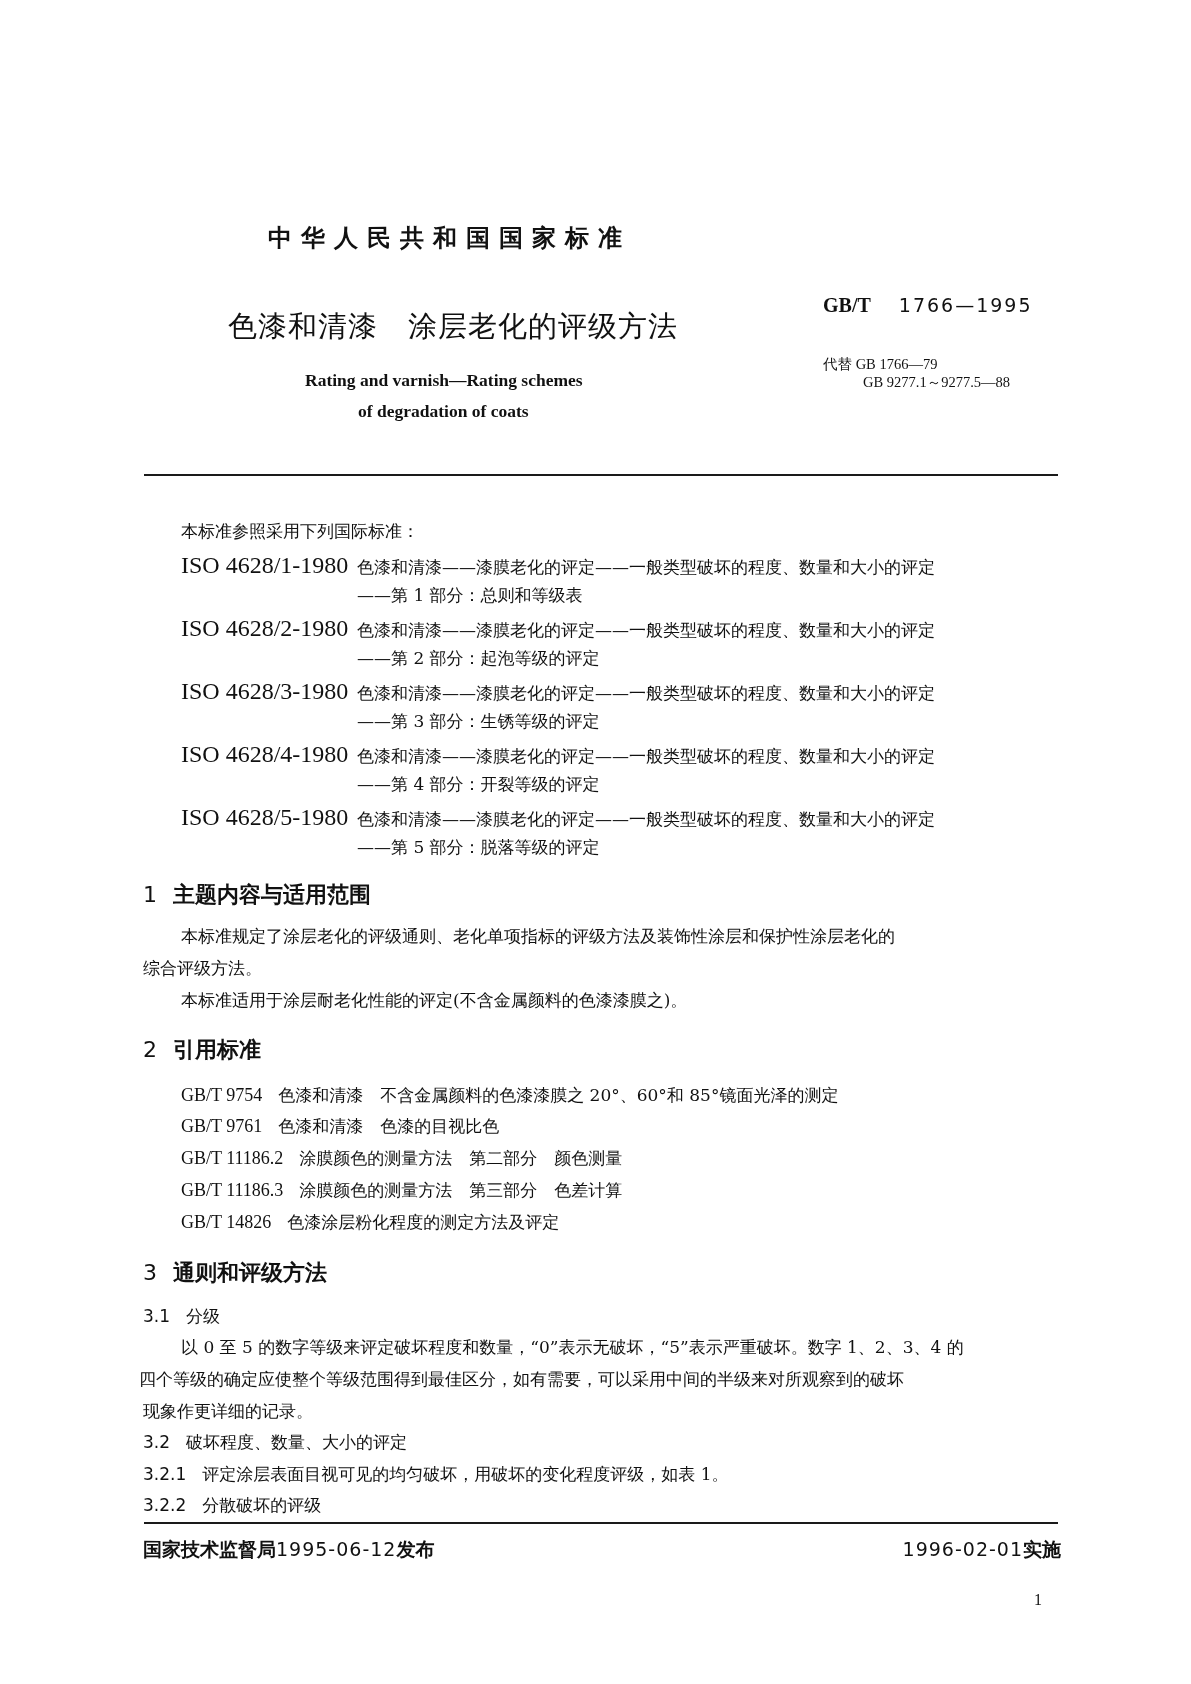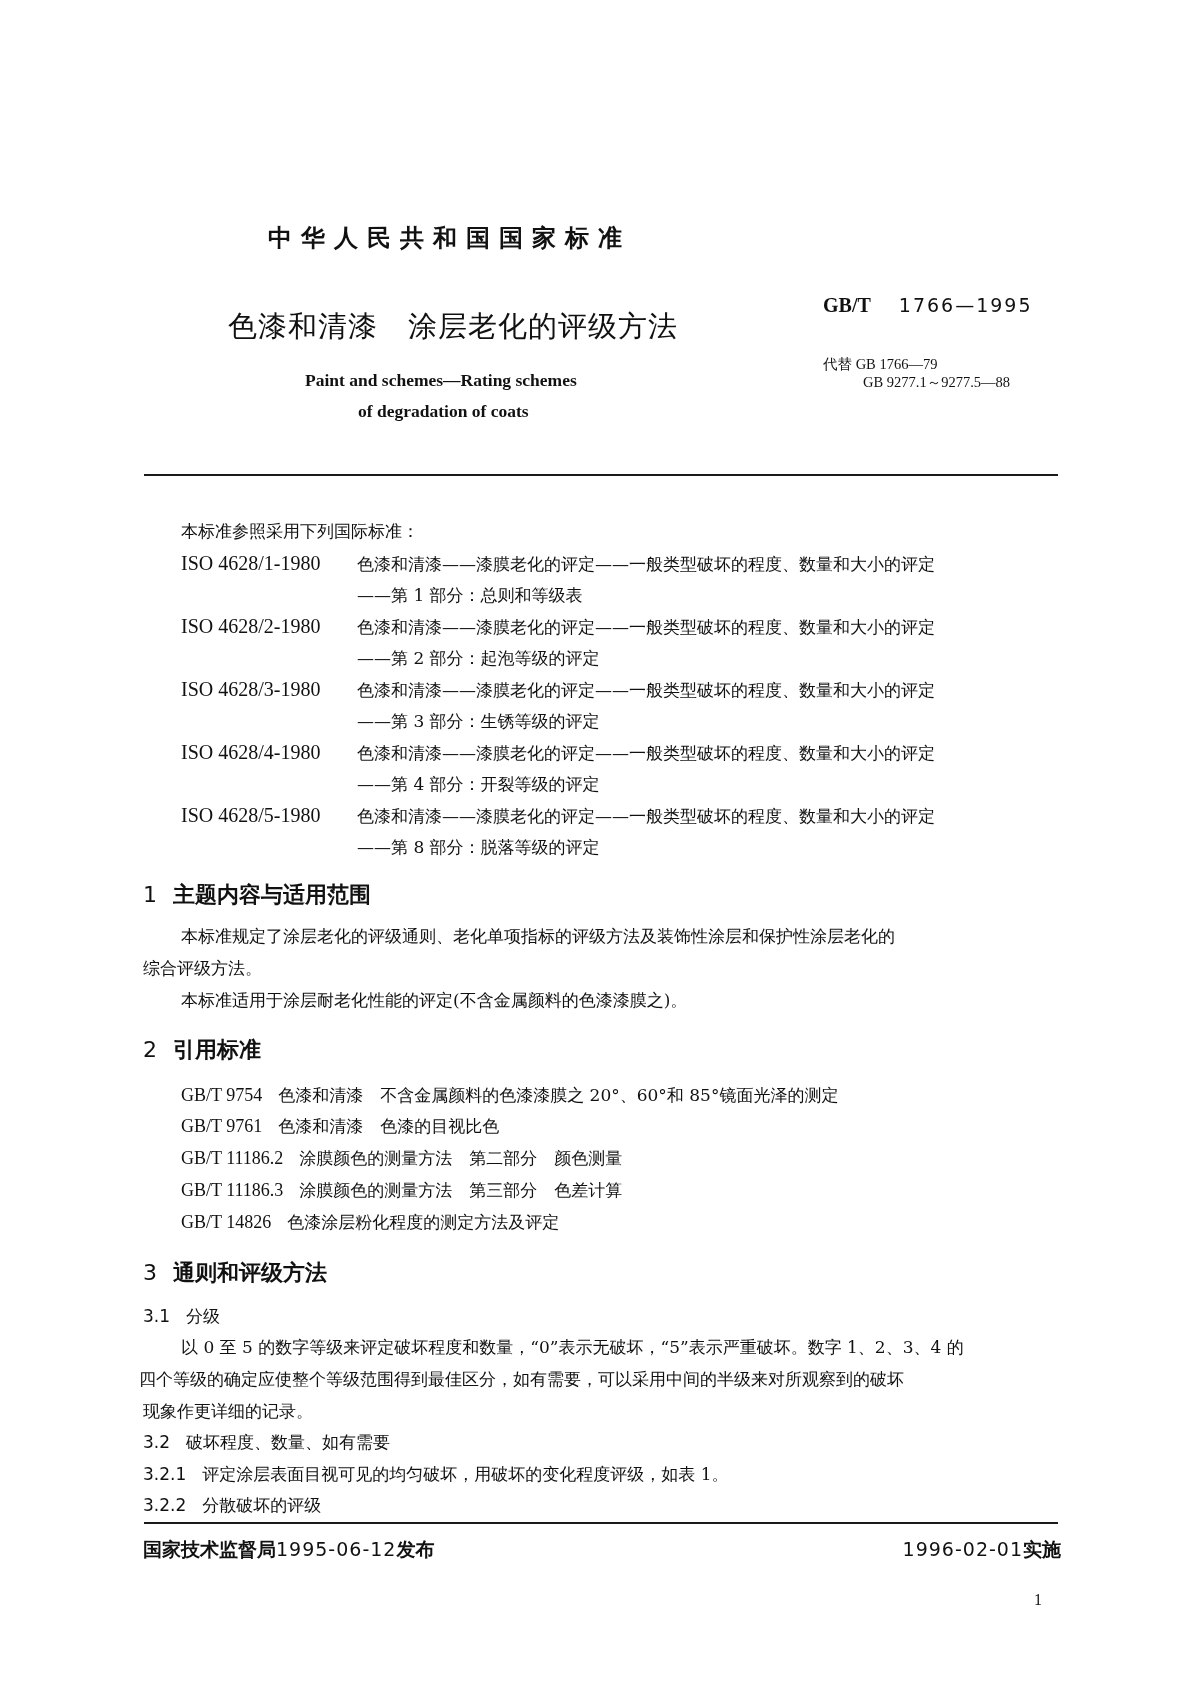--- a/index.html
+++ b/index.html
@@ -16,21 +16,21 @@
   .title-en2 { left: 358px; top: 401px; }
   .code { left: 823px; top: 293px; font-size: 20px; }
   .code .pre { font-family: "Liberation Serif", serif; font-weight: bold; }
   .code .num { font-family: "DejaVu Sans", sans-serif; letter-spacing: 2px; margin-left: 28px; font-size: 19px; }
   .replace { left: 823px; top: 355px; font-size: 14.5px; line-height: 18px; font-family: "Liberation Serif", serif; }
   .replace .l2 { padding-left: 40px; }
   .rule-top { left: 144px; top: 474px; width: 914px; height: 0; border-top: 2.5px solid #1a1a1a; }
   .body-text { font-size: 17px; font-family: "DejaVu Serif", serif; }
   .intro { left: 181px; top: 520px; }
   .iso-row { left: 181px; font-size: 17px; }
-  .iso-row .code2 { display: inline-block; width: 176px; font-family: "Liberation Serif", serif; font-size: 20px; }
+  .iso-row .code2 { display: inline-block; width: 176px; font-family: "Liberation Serif", serif; font-size: 24px; }
   .iso-sub { left: 357px; font-size: 17px; }
   .sec-h { left: 143px; font-family: "DejaVu Sans", sans-serif; font-weight: bold; font-size: 22px; }
   .sec-h .n { display: inline-block; width: 30px; font-weight: normal; }
   .para { font-size: 17px; }
   .ref-row { left: 181px; font-size: 17px; }
   .ref-row .rc { font-family: "Liberation Serif", serif; font-size: 18px; margin-right: 16px; }
   .sub-h { left: 143px; font-size: 17px; }
   .sub-h .n { font-family: "DejaVu Sans", sans-serif; margin-right: 16px; text-align: center; }
   .rule-bottom { left: 144px; top: 1522px; width: 914px; height: 0; border-top: 2.5px solid #1a1a1a; }
   .issue { left: 143px; top: 1537px; font-family: "DejaVu Sans", sans-serif; font-weight: bold; font-size: 19px; }
@@ -44,21 +44,21 @@
 <body>
 
 <div>
 
   <div class="abs national">中华人民共和国国家标准</div>
 
   <div class="abs title-cn">
     <span>色漆和清漆</span><span class="gap"></span><span>涂层老化的评级方法</span>
   </div>
 
-  <div class="abs title-en title-en1">Paint and schemes—Rating schemes</div>
+  <div class="abs title-en title-en1">Rating and varnish—Rating schemes</div>
   <div class="abs title-en title-en2">of degradation of coats</div>
 
   <div class="abs code">
     <span class="pre">GB/T</span><span class="num">1766—1995</span>
   </div>
 
   <div class="abs replace">
     <div>代替 GB 1766—79</div>
     <div class="l2">GB 9277.1～9277.5—88</div>
   </div>
@@ -73,40 +73,40 @@
   <div class="abs iso-row" style="top:615px"><span class="code2">ISO 4628/2-1980</span><span>色漆和清漆——漆膜老化的评定——一般类型破坏的程度、数量和大小的评定</span></div>
   <div class="abs iso-sub" style="top:647px">——第 2 部分：起泡等级的评定</div>
 
   <div class="abs iso-row" style="top:678px"><span class="code2">ISO 4628/3-1980</span><span>色漆和清漆——漆膜老化的评定——一般类型破坏的程度、数量和大小的评定</span></div>
   <div class="abs iso-sub" style="top:710px">——第 3 部分：生锈等级的评定</div>
 
   <div class="abs iso-row" style="top:741px"><span class="code2">ISO 4628/4-1980</span><span>色漆和清漆——漆膜老化的评定——一般类型破坏的程度、数量和大小的评定</span></div>
   <div class="abs iso-sub" style="top:773px">——第 4 部分：开裂等级的评定</div>
 
   <div class="abs iso-row" style="top:804px"><span class="code2">ISO 4628/5-1980</span><span>色漆和清漆——漆膜老化的评定——一般类型破坏的程度、数量和大小的评定</span></div>
-  <div class="abs iso-sub" style="top:836px">——第 8 部分：脱落等级的评定</div>
+  <div class="abs iso-sub" style="top:836px">——第 5 部分：脱落等级的评定</div>
 
   <div class="abs sec-h" style="top:880px"><span class="n">1</span><span>主题内容与适用范围</span></div>
   <div class="abs para" style="left:181px; top:925px">本标准规定了涂层老化的评级通则、老化单项指标的评级方法及装饰性涂层和保护性涂层老化的</div>
   <div class="abs para" style="left:143px; top:957px">综合评级方法。</div>
   <div class="abs para" style="left:181px; top:989px">本标准适用于涂层耐老化性能的评定(不含金属颜料的色漆漆膜之)。</div>
 
   <div class="abs sec-h" style="top:1035px"><span class="n">2</span><span>引用标准</span></div>
   <div class="abs ref-row" style="top:1084px"><span class="rc">GB/T 9754</span><span>色漆和清漆　不含金属颜料的色漆漆膜之 20°、60°和 85°镜面光泽的测定</span></div>
   <div class="abs ref-row" style="top:1115px"><span class="rc">GB/T 9761</span><span>色漆和清漆　色漆的目视比色</span></div>
   <div class="abs ref-row" style="top:1147px"><span class="rc">GB/T 11186.2</span><span>涂膜颜色的测量方法　第二部分　颜色测量</span></div>
   <div class="abs ref-row" style="top:1179px"><span class="rc">GB/T 11186.3</span><span>涂膜颜色的测量方法　第三部分　色差计算</span></div>
   <div class="abs ref-row" style="top:1211px"><span class="rc">GB/T 14826</span><span>色漆涂层粉化程度的测定方法及评定</span></div>
 
   <div class="abs sec-h" style="top:1258px"><span class="n">3</span><span>通则和评级方法</span></div>
   <div class="abs sub-h" style="top:1305px"><span class="n">3.1</span><span>分级</span></div>
   <div class="abs para" style="left:181px; top:1336px">以 0 至 5 的数字等级来评定破坏程度和数量，“0”表示无破坏，“5”表示严重破坏。数字 1、2、3、4 的</div>
   <div class="abs para" style="left:139px; top:1368px">四个等级的确定应使整个等级范围得到最佳区分，如有需要，可以采用中间的半级来对所观察到的破坏</div>
   <div class="abs para" style="left:143px; top:1400px">现象作更详细的记录。</div>
-  <div class="abs sub-h" style="top:1431px"><span class="n">3.2</span><span>破坏程度、数量、如有需要</span></div>
+  <div class="abs sub-h" style="top:1431px"><span class="n">3.2</span><span>破坏程度、数量、大小的评定</span></div>
   <div class="abs sub-h" style="top:1463px"><span class="n">3.2.1</span><span>评定涂层表面目视可见的均匀破坏，用破坏的变化程度评级，如表 1。</span></div>
   <div class="abs sub-h" style="top:1494px"><span class="n">3.2.2</span><span>分散破坏的评级</span></div>
 
   <div class="abs rule-bottom"></div>
 
   <div class="abs issue">
     <span>国家技术监督局</span><span class="d">1995-06-12</span><span>发布</span>
   </div>
 
   <div class="abs effect">

